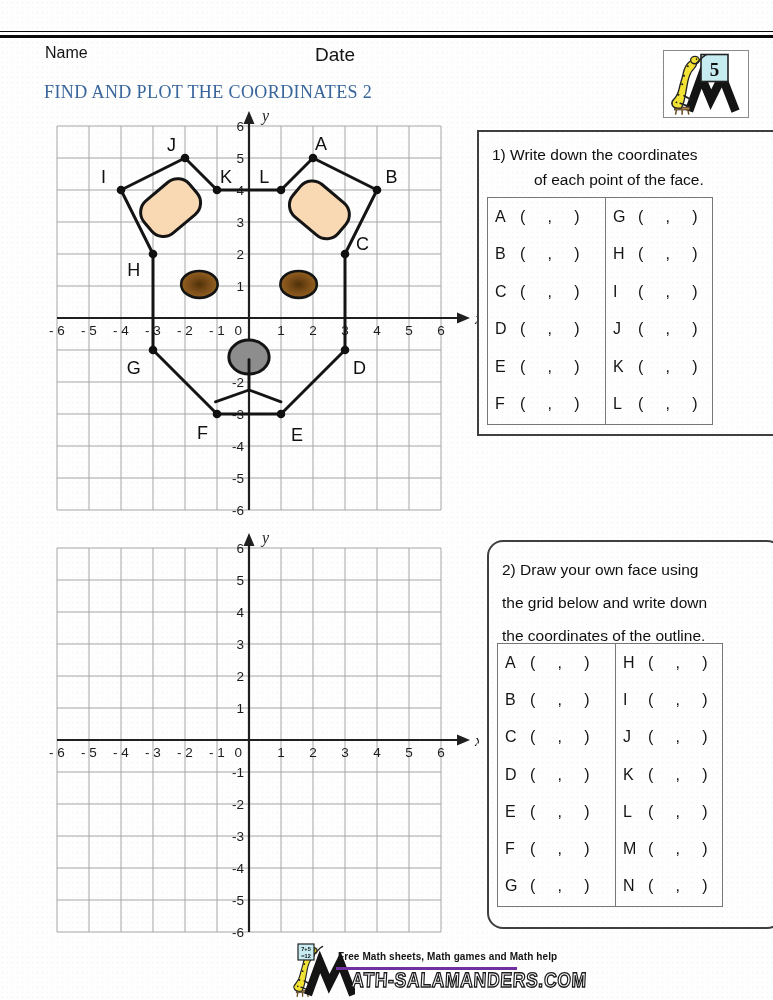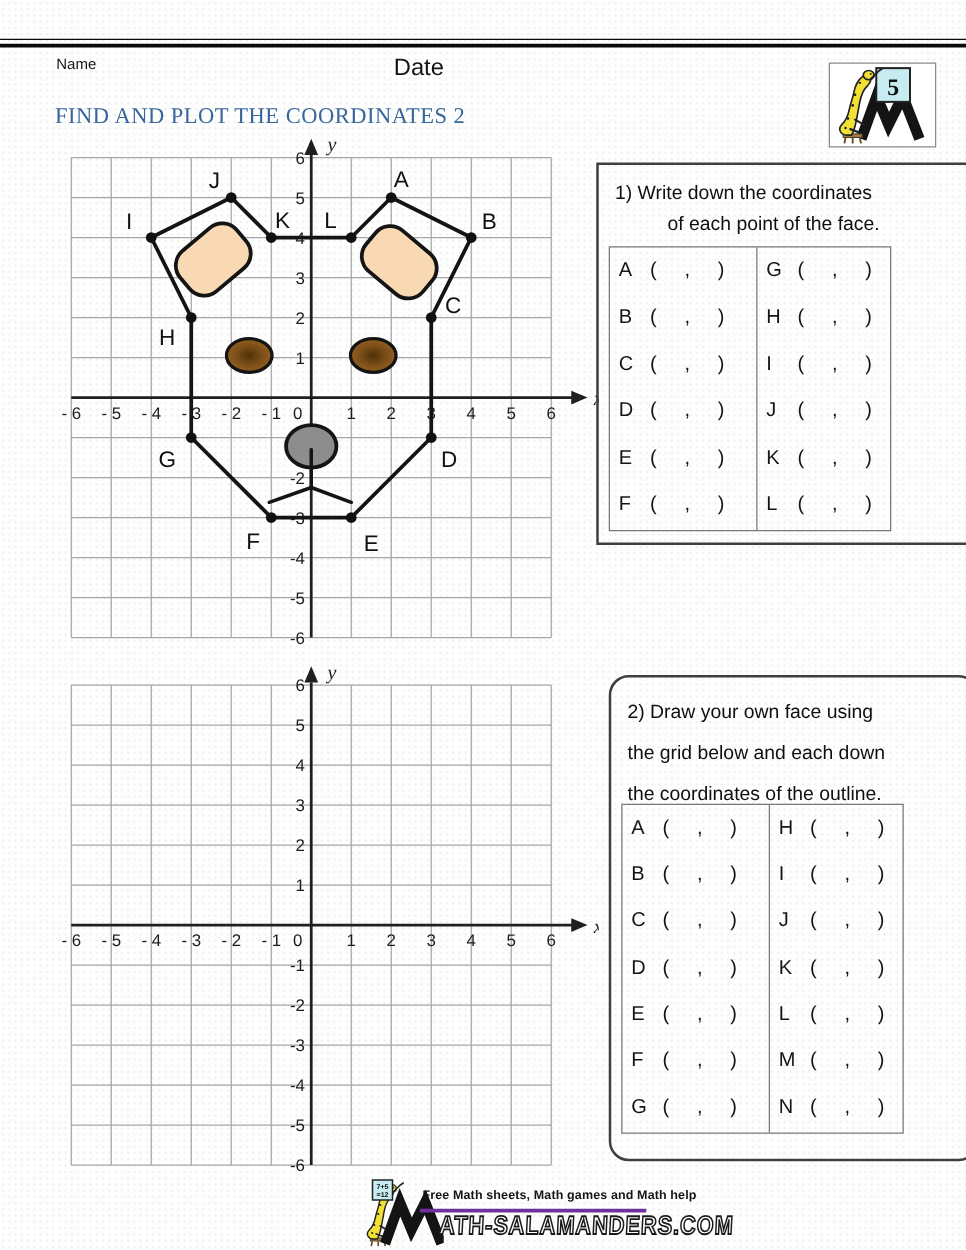--- a/index.html
+++ b/index.html
@@ -5,21 +5,21 @@
   html,body{margin:0;padding:0;}
   body{
     width:773px;height:1000px;position:relative;overflow:hidden;
     background-color:#fdfefd;
     background-image:radial-gradient(circle,#ebf1eb 0.9px,transparent 0.9px);
     background-size:5px 5px;
     font-family:"Liberation Sans",sans-serif;color:#141414;
   }
   .abs{position:absolute;}
   #top-rule{top:31px;left:0;width:773px;height:3px;border-top:1.6px solid #0a0a0a;border-bottom:3.2px solid #0a0a0a;}
-  #name-label{top:44px;left:45px;font-size:12px;}
+  #name-label{top:44px;left:45px;font-size:16px;}
   #date-label{top:44px;left:315px;font-size:19px;}
   #logo-box{top:50px;left:663px;width:84px;height:66px;border:1.6px solid #8a8a8a;background:#fff;}
   #page-title{top:82px;left:44px;font-family:"Liberation Serif",serif;font-size:18px;letter-spacing:0.4px;}
   .qbox{border:2px solid #3f3f3f;padding-left:40px;}
   #q1-box{top:130px;left:477px;width:256px;height:302px;}
   #q2-box{top:540px;left:487px;width:252px;height:385px;border-radius:16px;}
   .prompt{font-size:15.5px;line-height:25px;color:#0f0f0f;}
   #q1-prompt{top:10px;left:13px;}
   #q1-line2{margin-left:42px;}
   #q2-prompt{top:11px;left:13px;line-height:33px;}
@@ -300,21 +300,21 @@
     <text x="213" y="313" text-anchor="end" font-family="'Liberation Sans',sans-serif" font-size="13.5" fill="#1c1c1c">-3</text>
     <text x="213" y="345" text-anchor="end" font-family="'Liberation Sans',sans-serif" font-size="13.5" fill="#1c1c1c">-4</text>
     <text x="213" y="377" text-anchor="end" font-family="'Liberation Sans',sans-serif" font-size="13.5" fill="#1c1c1c">-5</text>
     <text x="213" y="409" text-anchor="end" font-family="'Liberation Sans',sans-serif" font-size="13.5" fill="#1c1c1c">-6</text>
     <text x="211" y="229" text-anchor="end" font-family="'Liberation Sans',sans-serif" font-size="13.5" fill="#1c1c1c">0</text>
   </svg>
 
 <div id="q2-box" class="abs qbox">
   <div id="q2-prompt" class="abs prompt">
     <div>2) Draw your own face using</div>
-    <div>the grid below and each down</div>
+    <div>the grid below and write down</div>
     <div>the coordinates of the outline.</div>
   </div>
   <div id="q2-table" class="ctable">
     <div class="ccol left" id="q2-col-left">
         <div class="crow">
           <span class="rlabel">A</span>
           <span class="rcoords">(     ,     )</span>
         </div>
         <div class="crow">
           <span class="rlabel">B</span>

